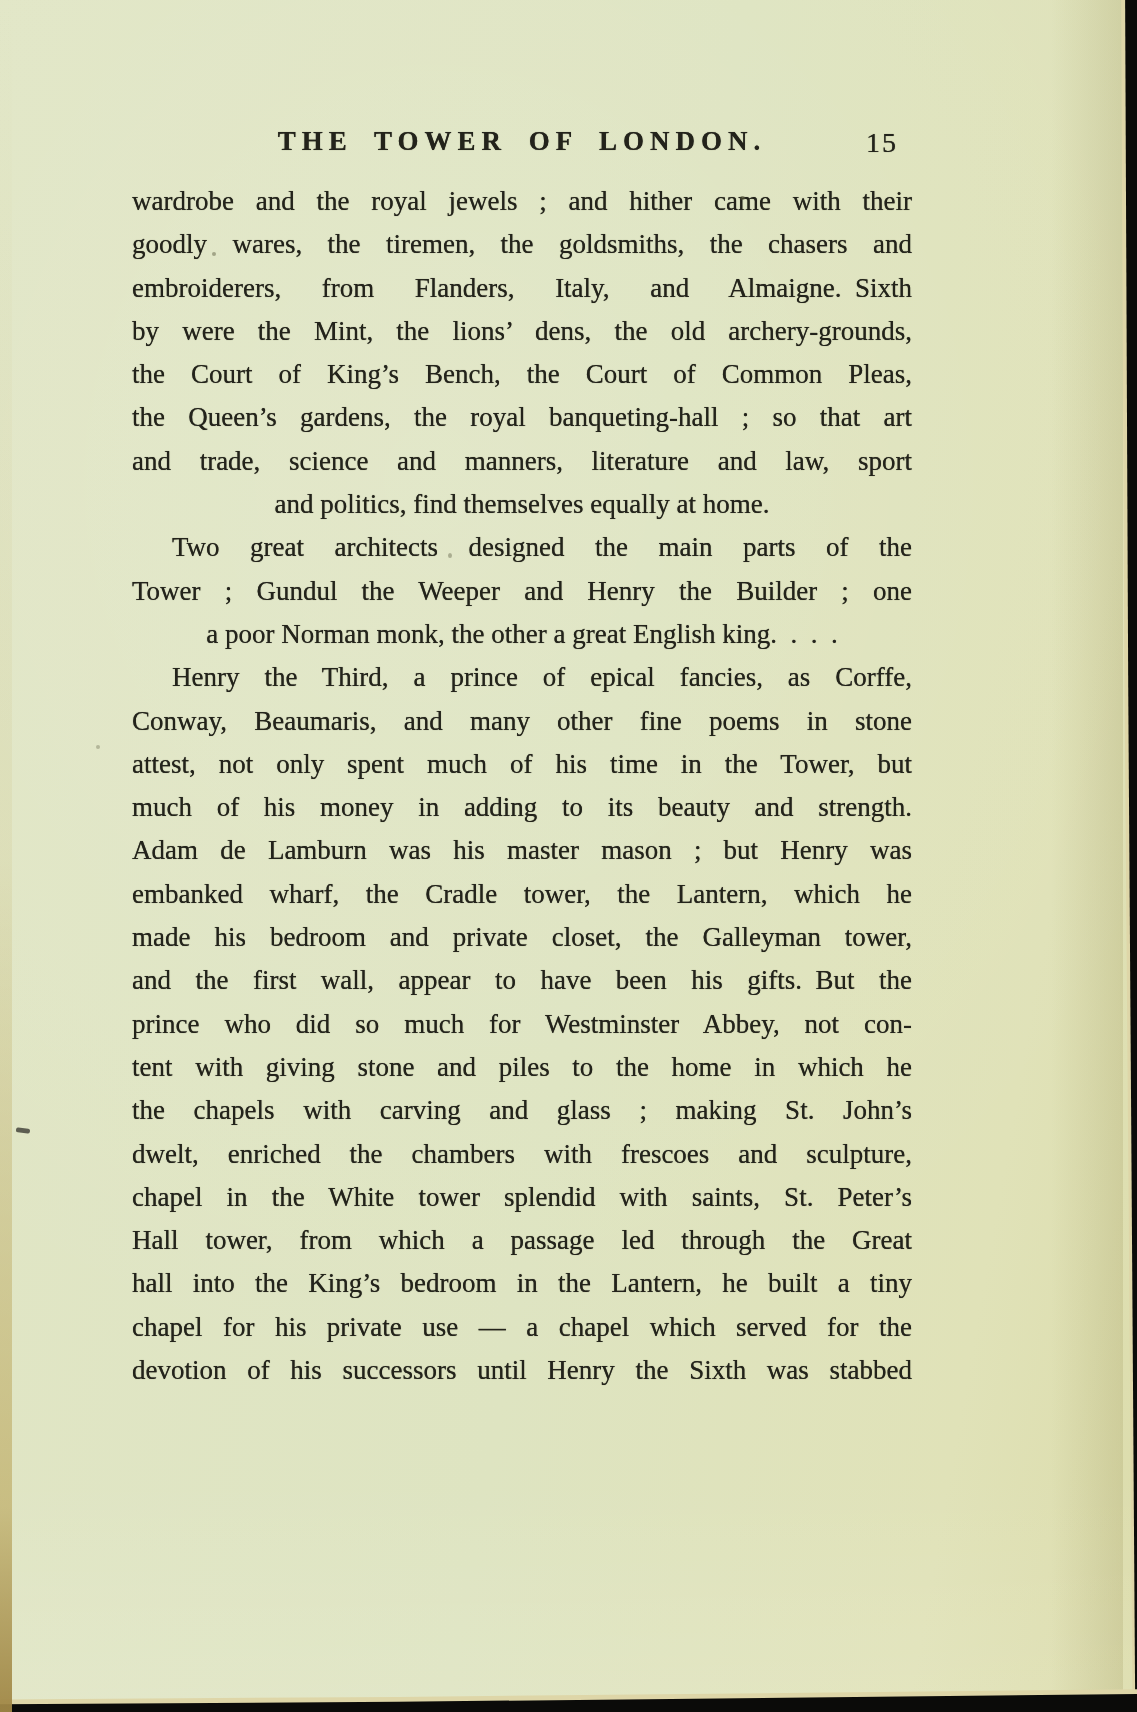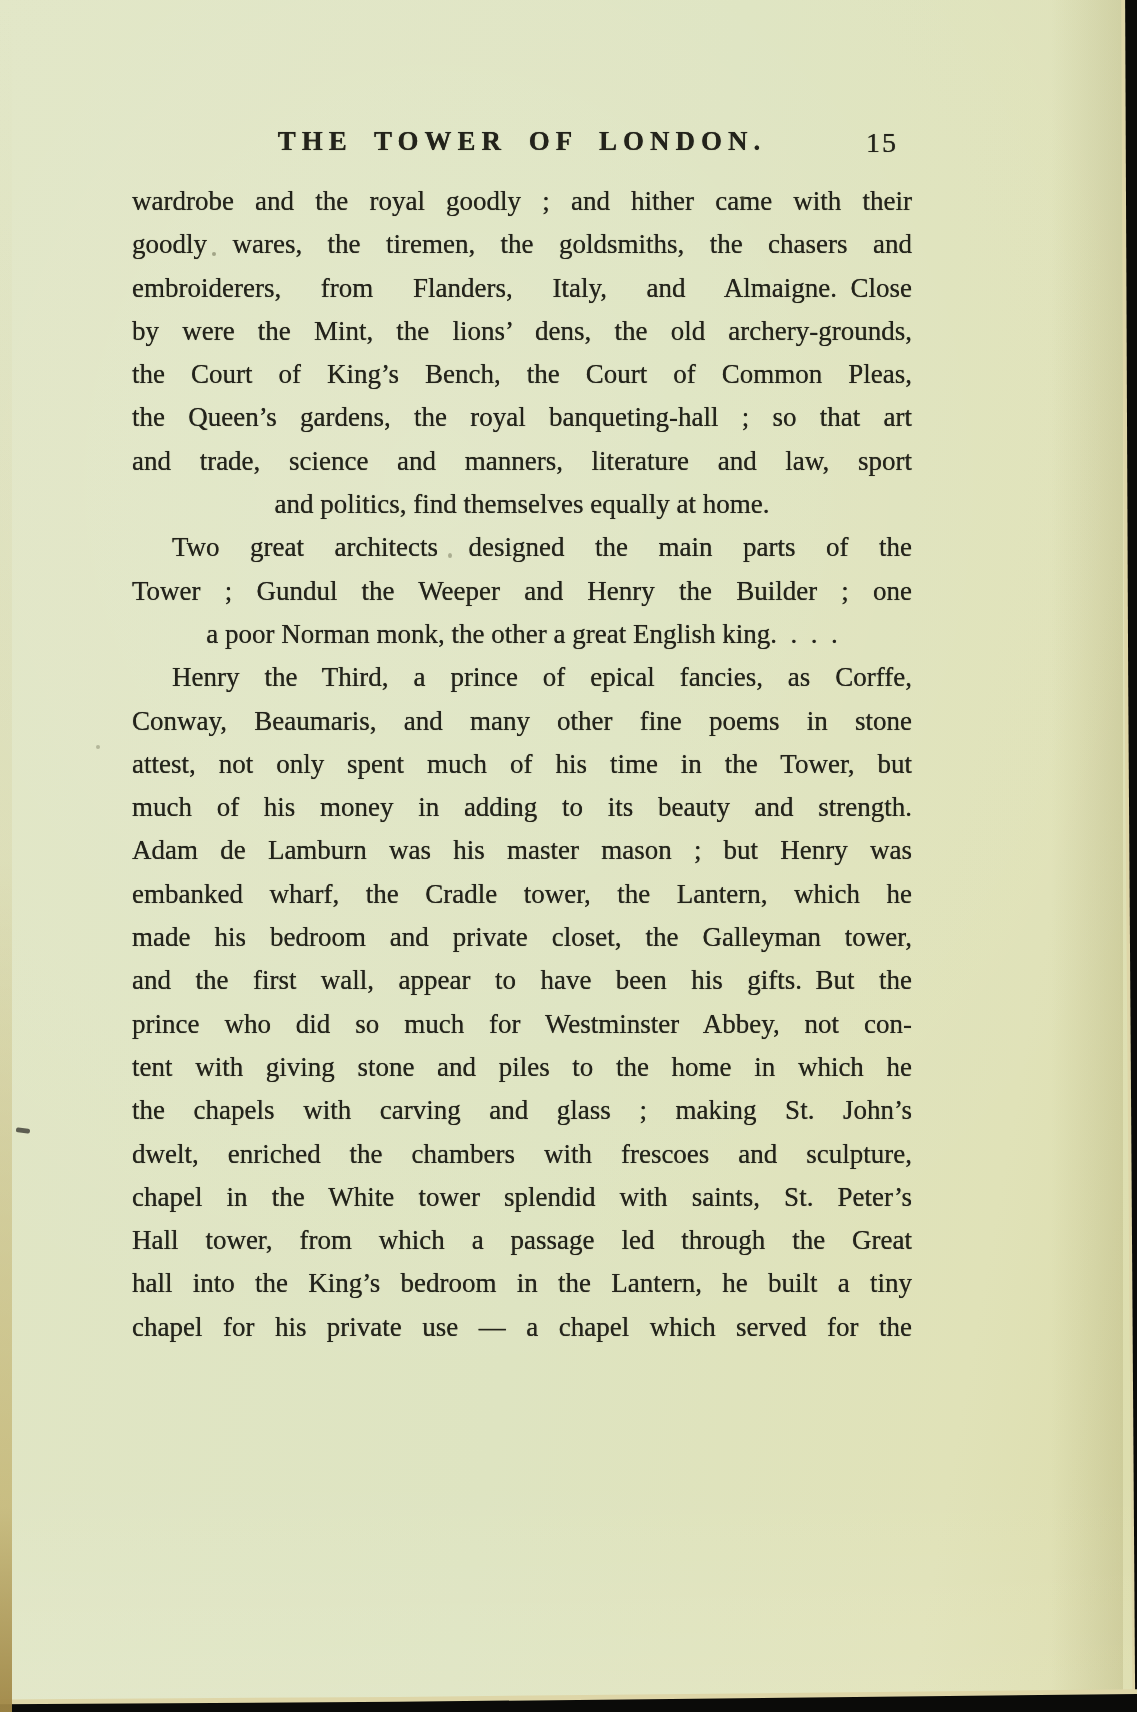--- a/index.html
+++ b/index.html
@@ -104,23 +104,23 @@
 
 <div class="scene">
 
   <div class="header">
     <div class="title">THE TOWER OF LONDON.</div>
     <div class="page-number">15</div>
   </div>
 
   <div class="text-block">
       <div class="para">
-        <div class="line j">wardrobe and the royal goodly ; and hither came with their</div>
+        <div class="line j">wardrobe and the royal jewels ; and hither came with their</div>
         <div class="line j">goodly wares, the tiremen, the goldsmiths, the chasers and</div>
-        <div class="line j">embroiderers, from Flanders, Italy, and Almaigne. Close</div>
+        <div class="line j">embroiderers, from Flanders, Italy, and Almaigne. Sixth</div>
         <div class="line j">by were the Mint, the lions’ dens, the old archery-grounds,</div>
         <div class="line j">the Court of King’s Bench, the Court of Common Pleas,</div>
         <div class="line j">the Queen’s gardens, the royal banqueting-hall ; so that art</div>
         <div class="line j">and trade, science and manners, literature and law, sport</div>
         <div class="line">and politics, find themselves equally at home.</div>
       </div>
       <div class="para">
         <div class="line j indent">Two great architects designed the main parts of the</div>
         <div class="line j">Tower ; Gundul the Weeper and Henry the Builder ; one</div>
         <div class="line">a poor Norman monk, the other a great English king. . . .</div>
@@ -135,20 +135,21 @@
         <div class="line j">made his bedroom and private closet, the Galleyman tower,</div>
         <div class="line j">and the first wall, appear to have been his gifts. But the</div>
         <div class="line j">prince who did so much for Westminster Abbey, not con-</div>
         <div class="line j">tent with giving stone and piles to the home in which he</div>
         <div class="line j">the chapels with carving and glass ; making St. John’s</div>
         <div class="line j">dwelt, enriched the chambers with frescoes and sculpture,</div>
         <div class="line j">chapel in the White tower splendid with saints, St. Peter’s</div>
         <div class="line j">Hall tower, from which a passage led through the Great</div>
         <div class="line j">hall into the King’s bedroom in the Lantern, he built a tiny</div>
         <div class="line j">chapel for his private use — a chapel which served for the</div>
+        <div class="line j">devotion of his successors until Henry the Sixth was stabbed</div>
       </div>
     </div>
 
   <div class="right-shade"></div>
   <div class="right-edge">
     <div class="cream"></div>
     <div class="black"></div>
   </div>
   <div class="bottom-edge">
     <div class="cream"></div>

